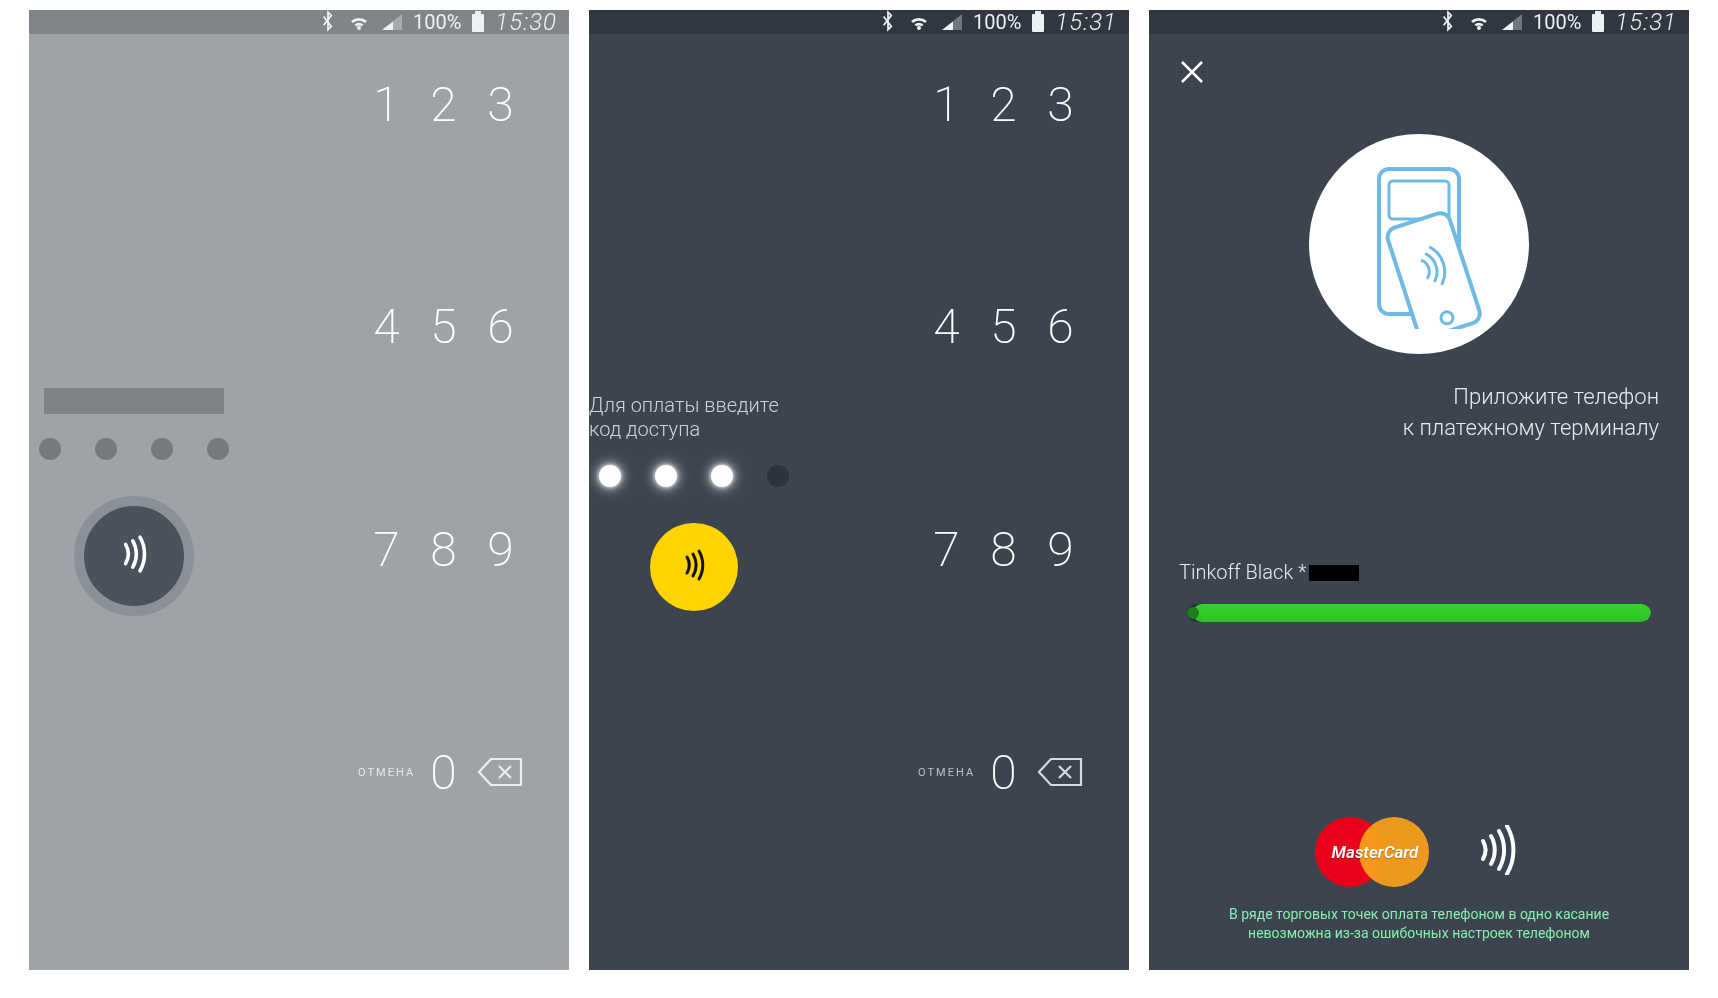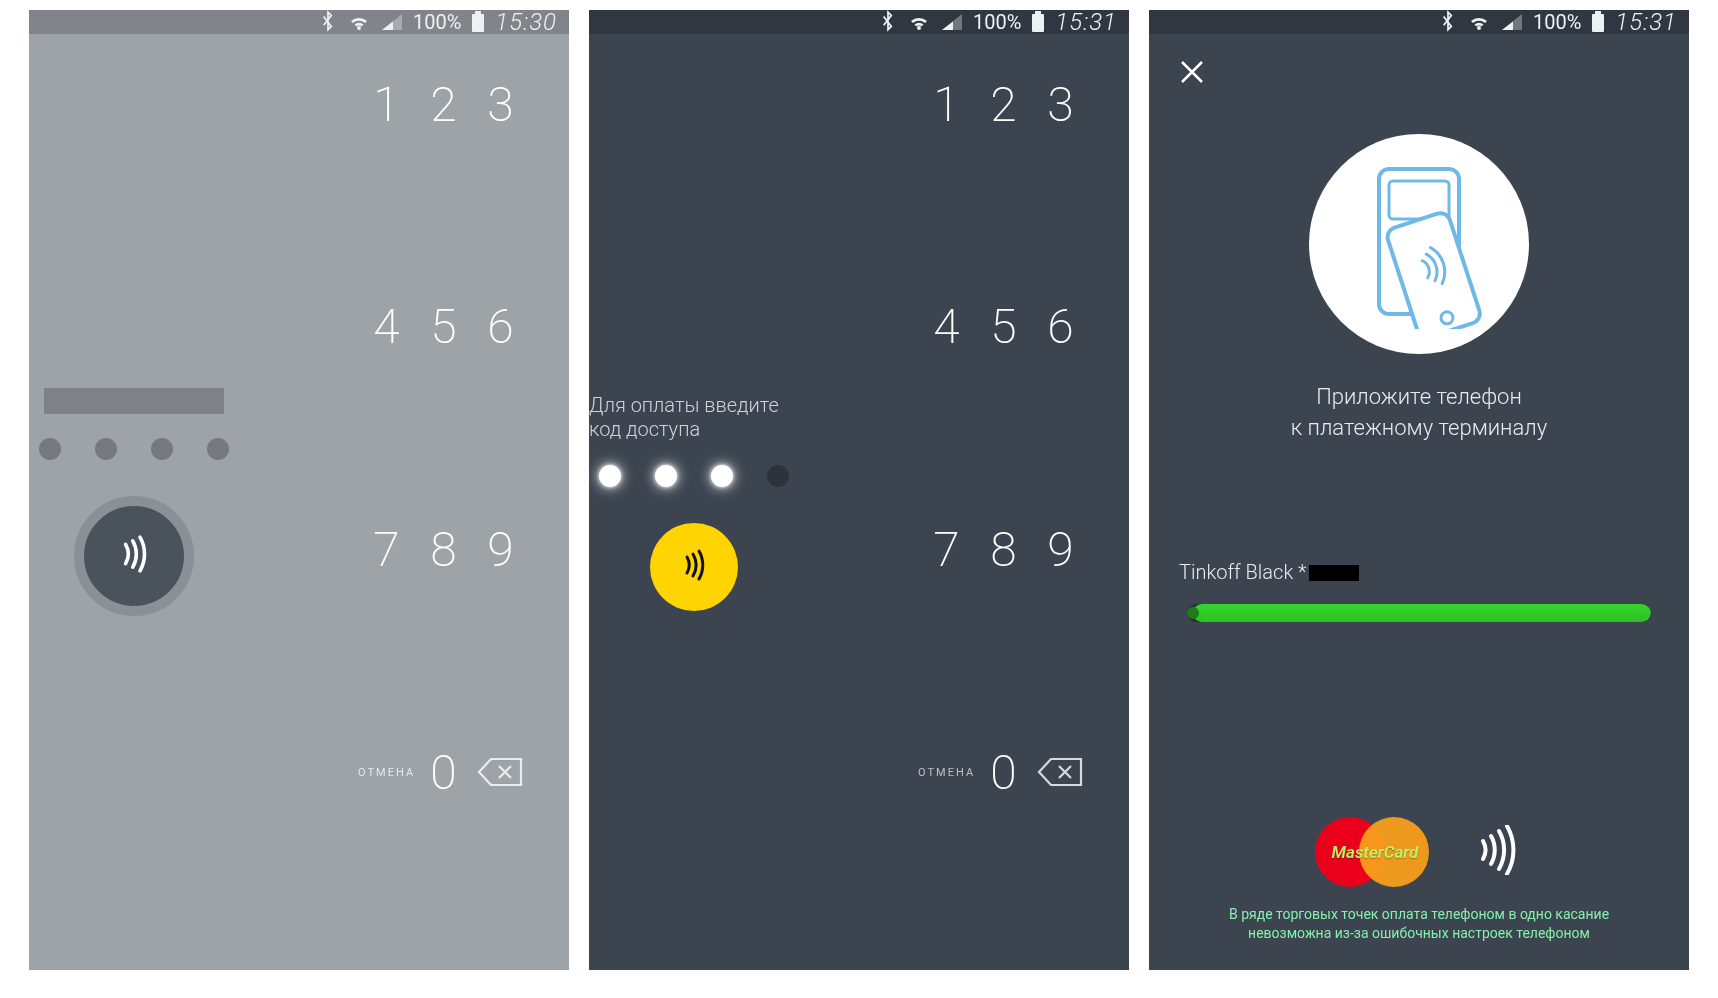--- a/index.html
+++ b/index.html
@@ -136,21 +136,21 @@
   .illus-wrap {
     display:flex; justify-content:center; margin-top: 40px;
   }
   .illus {
     width: 220px; height:220px;
     border-radius:50%;
     background:#fff;
     display:flex; align-items:center; justify-content:center;
   }
   .msg {
-    text-align:center;
+    text-align:right;
     margin-top: 28px;
     font-size: 22px;
     line-height:1.4;
     color:#e8eaed;
     font-weight:300;
   }
   .card-label {
     text-align:left;
     margin-top: 116px;
     font-size: 20px;
@@ -179,21 +179,21 @@
   .spacer { flex:1; }
   .brand-row {
     display:flex; justify-content:center; align-items:center; gap:30px;
     margin-bottom: 18px;
   }
   .mc {
     position:relative; width:120px; height:70px;
   }
   .mc .c1 { position:absolute; left:0; top:0; width:70px; height:70px; border-radius:50%; background:#eb001b; }
   .mc .c2 { position:absolute; left:44px; top:0; width:70px; height:70px; border-radius:50%; background:#f79e1b; opacity:.95; }
-  .mc .txt { position:absolute; left:0; right:0; top:50%; transform:translateY(-50%); text-align:center; font-style:italic; font-weight:600; color:#bef264; font-size:17px; text-shadow:0 1px 1px rgba(0,0,0,.3);}
+  .mc .txt { position:absolute; left:0; right:0; top:50%; transform:translateY(-50%); text-align:center; font-style:italic; font-weight:600; color:#ffffff; font-size:17px; text-shadow:0 1px 1px rgba(0,0,0,.3);}
   .disclaimer {
     text-align:center;
     font-size: 14px;
     color: #86efac;
     line-height:1.4;
     padding: 0 10px 6px 10px;
   }
 </style>
 </head>
 <body>

